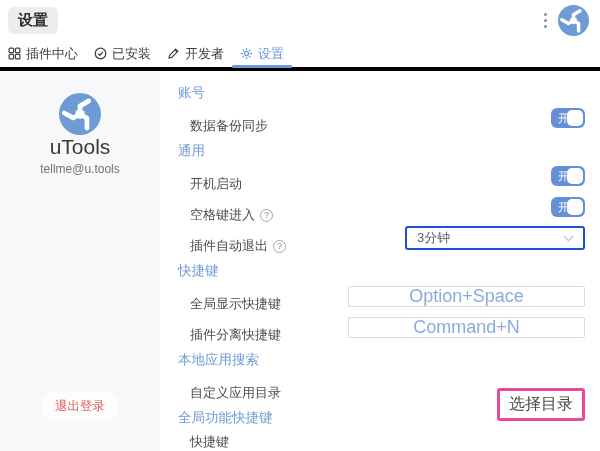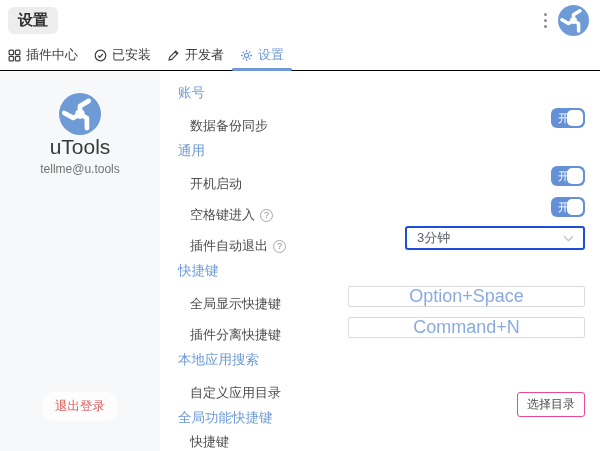--- a/index.html
+++ b/index.html
@@ -9,21 +9,21 @@
     font-size:13px; color:#4c4c4c; background:#fff; position:relative;
   }
   
   .header { height:40px; display:flex; align-items:center; padding:0 11px 0 8px; background:#fff; }
   .title-pill { background:#ededed; border-radius:6px; padding:4px 10px; font-size:15px; font-weight:600; color:#2e2e2e; }
   .header-right { margin-left:auto; display:flex; align-items:center; gap:9px; }
   .kebab { display:flex; flex-direction:column; gap:3px; padding:4px 2px; cursor:pointer; }
   .kebab i { width:3px; height:3px; border-radius:50%; background:#8c8c8c; }
   .logo-small { width:31px; height:31px; display:block; color:var(--accent); }
   
-  .tabbar { height:31px; display:flex; align-items:stretch; padding-left:8px; border-bottom:1px solid #000000; }
+  .tabbar { height:31px; display:flex; align-items:stretch; padding-left:8px; border-bottom:4px solid #000000; }
   .tab { display:flex; align-items:center; gap:5px; padding:0 8px; color:#3f3f3f; position:relative; cursor:pointer; }
   .tab:first-child { padding-left:0; }
   .tab svg { width:13px; height:13px; }
   .tab.active { color:var(--accent); }
   .tab.active::after { content:""; position:absolute; left:0; right:0; bottom:-1px; height:3px; border-radius:2px; background:var(--underline); }
   
   .main { display:flex; height:380px; }
   .sidebar { width:160px; background:#f7f8f9; position:relative; text-align:center; flex-shrink:0; }
   .logo-big { width:42px; height:42px; margin:22px auto 0; display:block; color:var(--accent); }
   .user-name { margin-top:0; font-size:21px; color:#3a3a3a; }
@@ -40,22 +40,22 @@
   
   .toggle { width:34px; height:20px; border-radius:6px; background:var(--toggle); position:relative;
     display:flex; align-items:center; cursor:pointer; }
   .toggle-text { color:#fff; font-size:11px; margin-left:7px; line-height:1; }
   .toggle-knob { position:absolute; right:2px; top:2px; width:16px; height:16px; background:#fff; border-radius:5px; }
   .select { width:180px; height:24px; border:2px solid #1d4ed8; border-radius:3px; background:#fff;
     display:flex; align-items:center; justify-content:space-between; padding:0 9px 0 10px;
     color:#5a5e66; cursor:pointer; }
   .hotkey-input { width:237px; height:21px; border:1px solid #d8dbe0; border-radius:2px; background:#fff;
     text-align:center; color:var(--input-blue); font-size:18px; font-family:inherit; outline:none; }
-  .dir-btn { background:#fff; border:1px solid #ec4899; border-radius:3px; padding:3px 9px;
-    font-size:12px; color:#4a4a4a; cursor:pointer; font-family:inherit;margin-top:39px; }
+  .dir-btn { background:#fff; border:3px solid #ec4899; border-radius:3px; padding:3px 9px;
+    font-size:16px; color:#4a4a4a; cursor:pointer; font-family:inherit;margin-top:39px; }
   .qmark { width:13px; height:13px; border:1px solid #a8a8a8; border-radius:50%; font-size:9px; color:#8f8f8f;
     display:inline-flex; align-items:center; justify-content:center; margin-left:5px; line-height:1; cursor:default; }
   .table-head { display:flex; margin-left:12px; color:#4e4e4e; }
   .table-head .col-hotkey { width:245px; }
 </style>
 </head>
 <body style="--accent: #6e9ad6; --toggle: #6590d6; --underline: #7097d6; --input-blue: #8aabdf; --danger: #df5a5a;">
 
 <div class="header">
   <span class="title-pill">设置</span>

